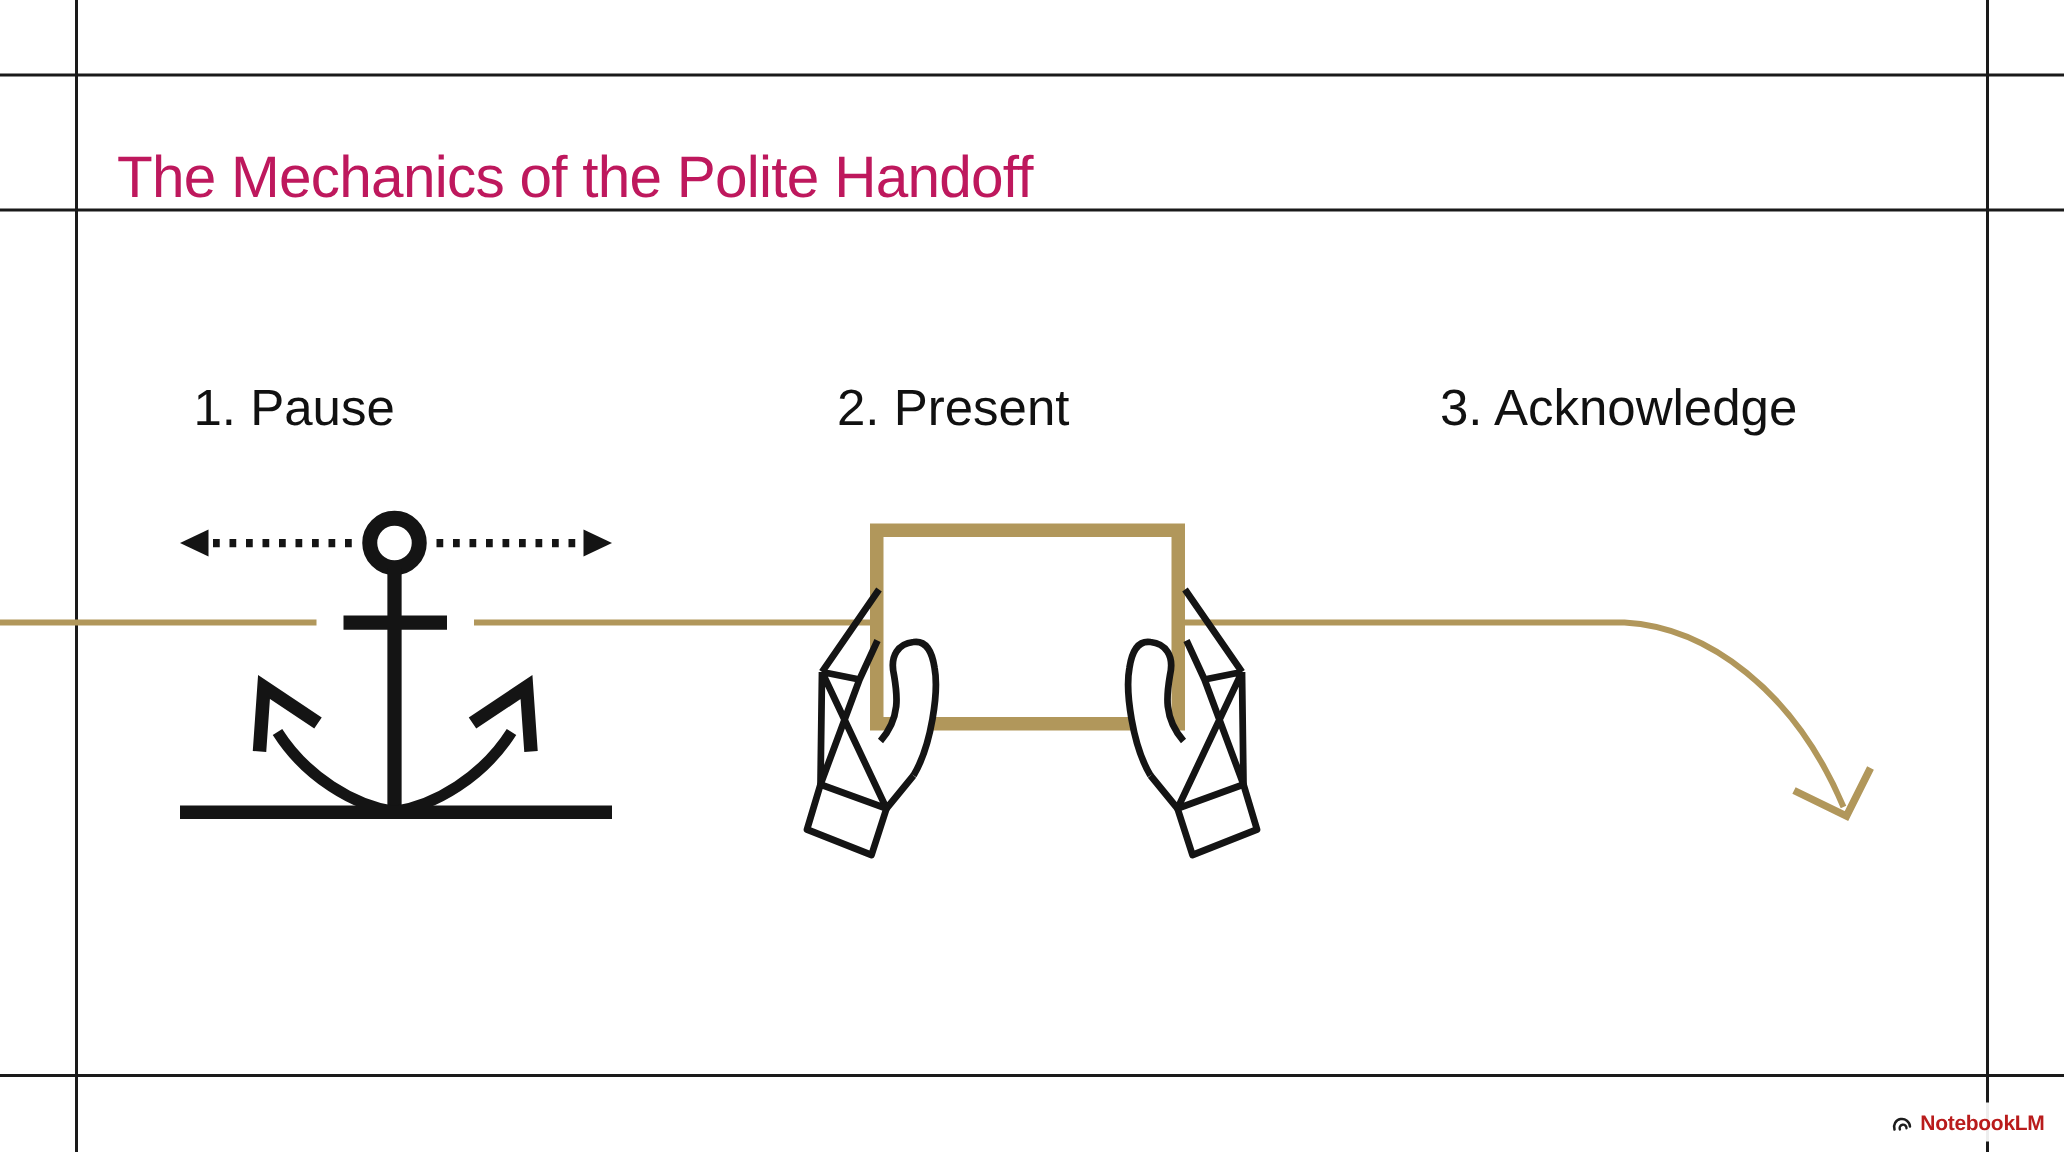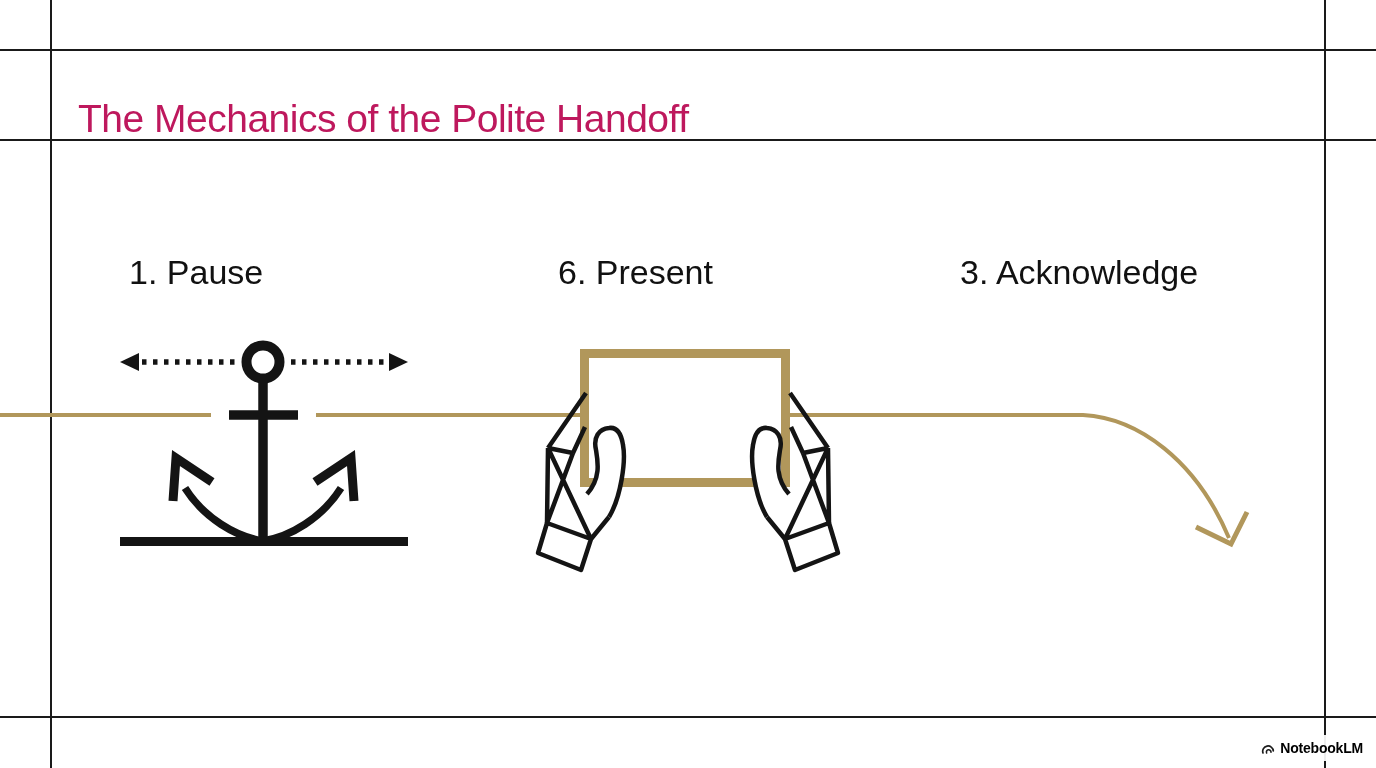--- a/index.html
+++ b/index.html
@@ -31,37 +31,37 @@
   .box-gold{stroke:var(--gold,#b1975b);fill:var(--bg,#fff);}
   .stroke-ink{stroke:var(--ink,#141414);fill:none;}
   .fill-ink{fill:var(--ink,#141414);stroke:none;}
   .ring-ink{stroke:var(--ink,#141414);fill:var(--bg,#fff);}
   .hand{stroke:var(--ink,#141414);fill:none;stroke-width:4.5;stroke-linejoin:round;}
   .hand-fill{stroke:var(--ink,#141414);fill:var(--bg,#fff);stroke-width:4.5;stroke-linejoin:round;}
   .watermark{
     position:absolute;right:6px;bottom:7px;height:26px;display:flex;align-items:center;gap:4px;
     background:rgba(255,255,255,.93);border-radius:7px;padding:0 7px;
   }
-  .watermark .brand{font-size:14px;font-weight:600;color:#000000;letter-spacing:-0.2px;}
+  .watermark .brand{font-size:14px;font-weight:600;color:#b91c1c;letter-spacing:-0.2px;}
 </style>
 </head>
 <body>
 
 <div class="slide">
 
   <div class="frame-line fv fv-left"></div>
   <div class="frame-line fv fv-right"></div>
   <div class="frame-line fh fh-top"></div>
   <div class="frame-line fh fh-title"></div>
   <div class="frame-line fh fh-bottom"></div>
 
   <div class="title">The Mechanics of the Polite Handoff</div>
 
   <div class="step-label lbl-pause">1. Pause</div>
-  <div class="step-label lbl-present">6. Present</div>
+  <div class="step-label lbl-present">2. Present</div>
   <div class="step-label lbl-ack">3. Acknowledge</div>
 
   <svg class="diagram" width="1376" height="768" viewBox="0 0 1376 768">
 
     <g>
       <path class="stroke-gold" stroke-width="4" d="M 0,415 H 211 M 316,415 H 582"></path>
       <path class="stroke-gold" stroke-width="4" d="M 788,415 H 1083 C 1138,418 1196,460 1229,538"></path>
     </g>
 
     <g>

